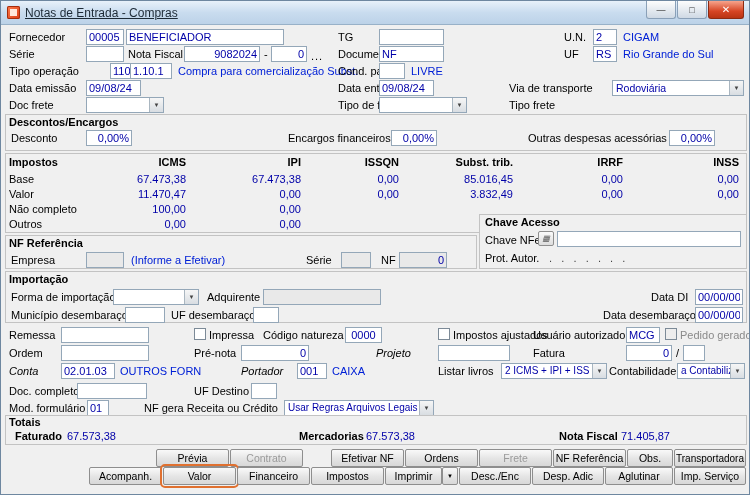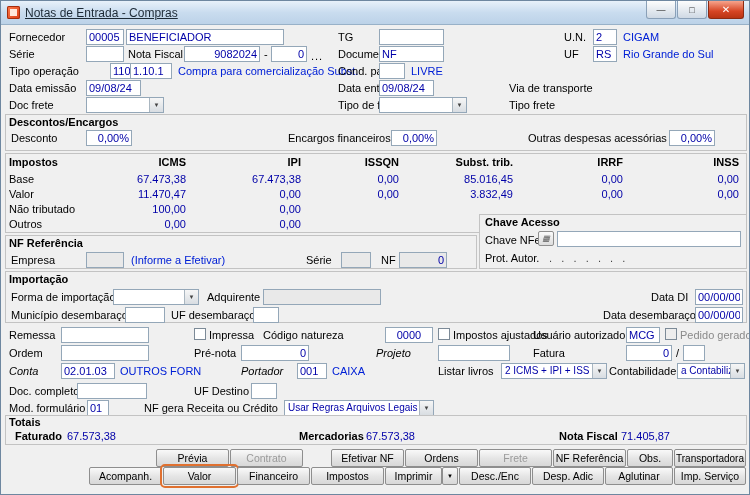--- a/index.html
+++ b/index.html
@@ -96,20 +96,26 @@
   <span class="info" style="left:177px;top:64px">Compra para comercialização Subst.</span>
   <span class="lbl" style="left:337px;top:64px">Cond. pag.</span>
   <input class="fld" style="left: 378px; top: 62px; width: 26px;" value="">
   <span class="info" style="left:410px;top:64px">LIVRE</span>
 
   <span class="lbl" style="left:8px;top:81px">Data emissão</span>
   <input class="fld" style="left: 85px; top: 79px; width: 55px;" value="09/08/24">
   <span class="lbl" style="left:337px;top:81px">Data entrada</span>
   <input class="fld" style="left: 378px; top: 79px; width: 55px;" value="09/08/24">
   <span class="lbl" style="left:508px;top:81px">Via de transporte</span>
+  <div class="dd" style="left:611px;top:79px;width:132px">
+    <span class="ddtext">Rodoviária</span>
+    <span class="ddarrow">
+        <i>▼</i>
+      </span>
+  </div>
 
   <span class="lbl" style="left:8px;top:98px">Doc frete</span>
   <div class="dd" style="left:85px;top:96px;width:78px">
     <span class="ddtext"></span>
     <span class="ddarrow">
         <i>▼</i>
       </span>
   </div>
   <span class="lbl" style="left:337px;top:98px">Tipo de frete</span>
   <div class="dd" style="left:378px;top:96px;width:88px">
@@ -147,21 +153,21 @@
   <span class="cell" style="left:643px;top:172px">0,00</span>
 
   <span class="lbl" style="left:8px;top:187px">Valor</span>
   <span class="cell" style="left:90px;top:187px">11.470,47</span>
   <span class="cell" style="left:205px;top:187px">0,00</span>
   <span class="cell" style="left:303px;top:187px">0,00</span>
   <span class="cell" style="left:417px;top:187px">3.832,49</span>
   <span class="cell" style="left:527px;top:187px">0,00</span>
   <span class="cell" style="left:643px;top:187px">0,00</span>
 
-  <span class="lbl" style="left:8px;top:202px">Não tributado</span>
+  <span class="lbl" style="left:8px;top:202px">Não completo</span>
   <span class="cell" style="left:90px;top:202px">100,00</span>
   <span class="cell" style="left:205px;top:202px">0,00</span>
 
   <span class="lbl" style="left:8px;top:217px">Outros</span>
   <span class="cell" style="left:90px;top:217px">0,00</span>
   <span class="cell" style="left:205px;top:217px">0,00</span>
 
   <div class="grp" style="left:4px;top:234px;width:472px;height:34px"></div>
   <span class="lbl b" style="left:8px;top:236px">NF Referência</span>
   <span class="lbl" style="left:10px;top:253px">Empresa</span>
@@ -200,21 +206,21 @@
   <span class="lbl" style="left:170px;top:308px">UF desembaraço</span>
   <input class="fld" style="left: 252px; top: 306px; width: 26px;" value="">
   <span class="lbl" style="left:602px;top:308px">Data desembaraço</span>
   <input class="fld" style="left: 694px; top: 306px; width: 48px;" value="00/00/00">
 
   <span class="lbl" style="left:8px;top:328px">Remessa</span>
   <input class="fld" style="left: 60px; top: 326px; width: 88px;" value="">
   <span class="cb" style="left:193px;top:327px"></span>
   <span class="lbl" style="left:208px;top:328px">Impressa</span>
   <span class="lbl" style="left:262px;top:328px">Código natureza</span>
-  <input class="fld c" style="left: 344px; top: 326px; width: 48px; margin-left: 40px;" value="0000">
+  <input class="fld c" style="left: 344px; top: 326px; width: 37px;" value="0000">
   <span class="cb" style="left:437px;top:327px"></span>
   <span class="lbl" style="left:452px;top:328px">Impostos ajustados</span>
   <span class="lbl" style="left:532px;top:328px">Usuário autorizado</span>
   <input class="fld" style="left: 625px; top: 326px; width: 34px;" value="MCG">
   <span class="cb" style="left:664px;top:327px;background:#ededed"></span>
   <span class="lbl" style="left:679px;top:328px;color:#8a8a8a">Pedido gerado</span>
 
   <span class="lbl" style="left:8px;top:346px">Ordem</span>
   <input class="fld" style="left: 60px; top: 344px; width: 88px;" value="">
   <span class="lbl" style="left:193px;top:346px">Pré-nota</span>

